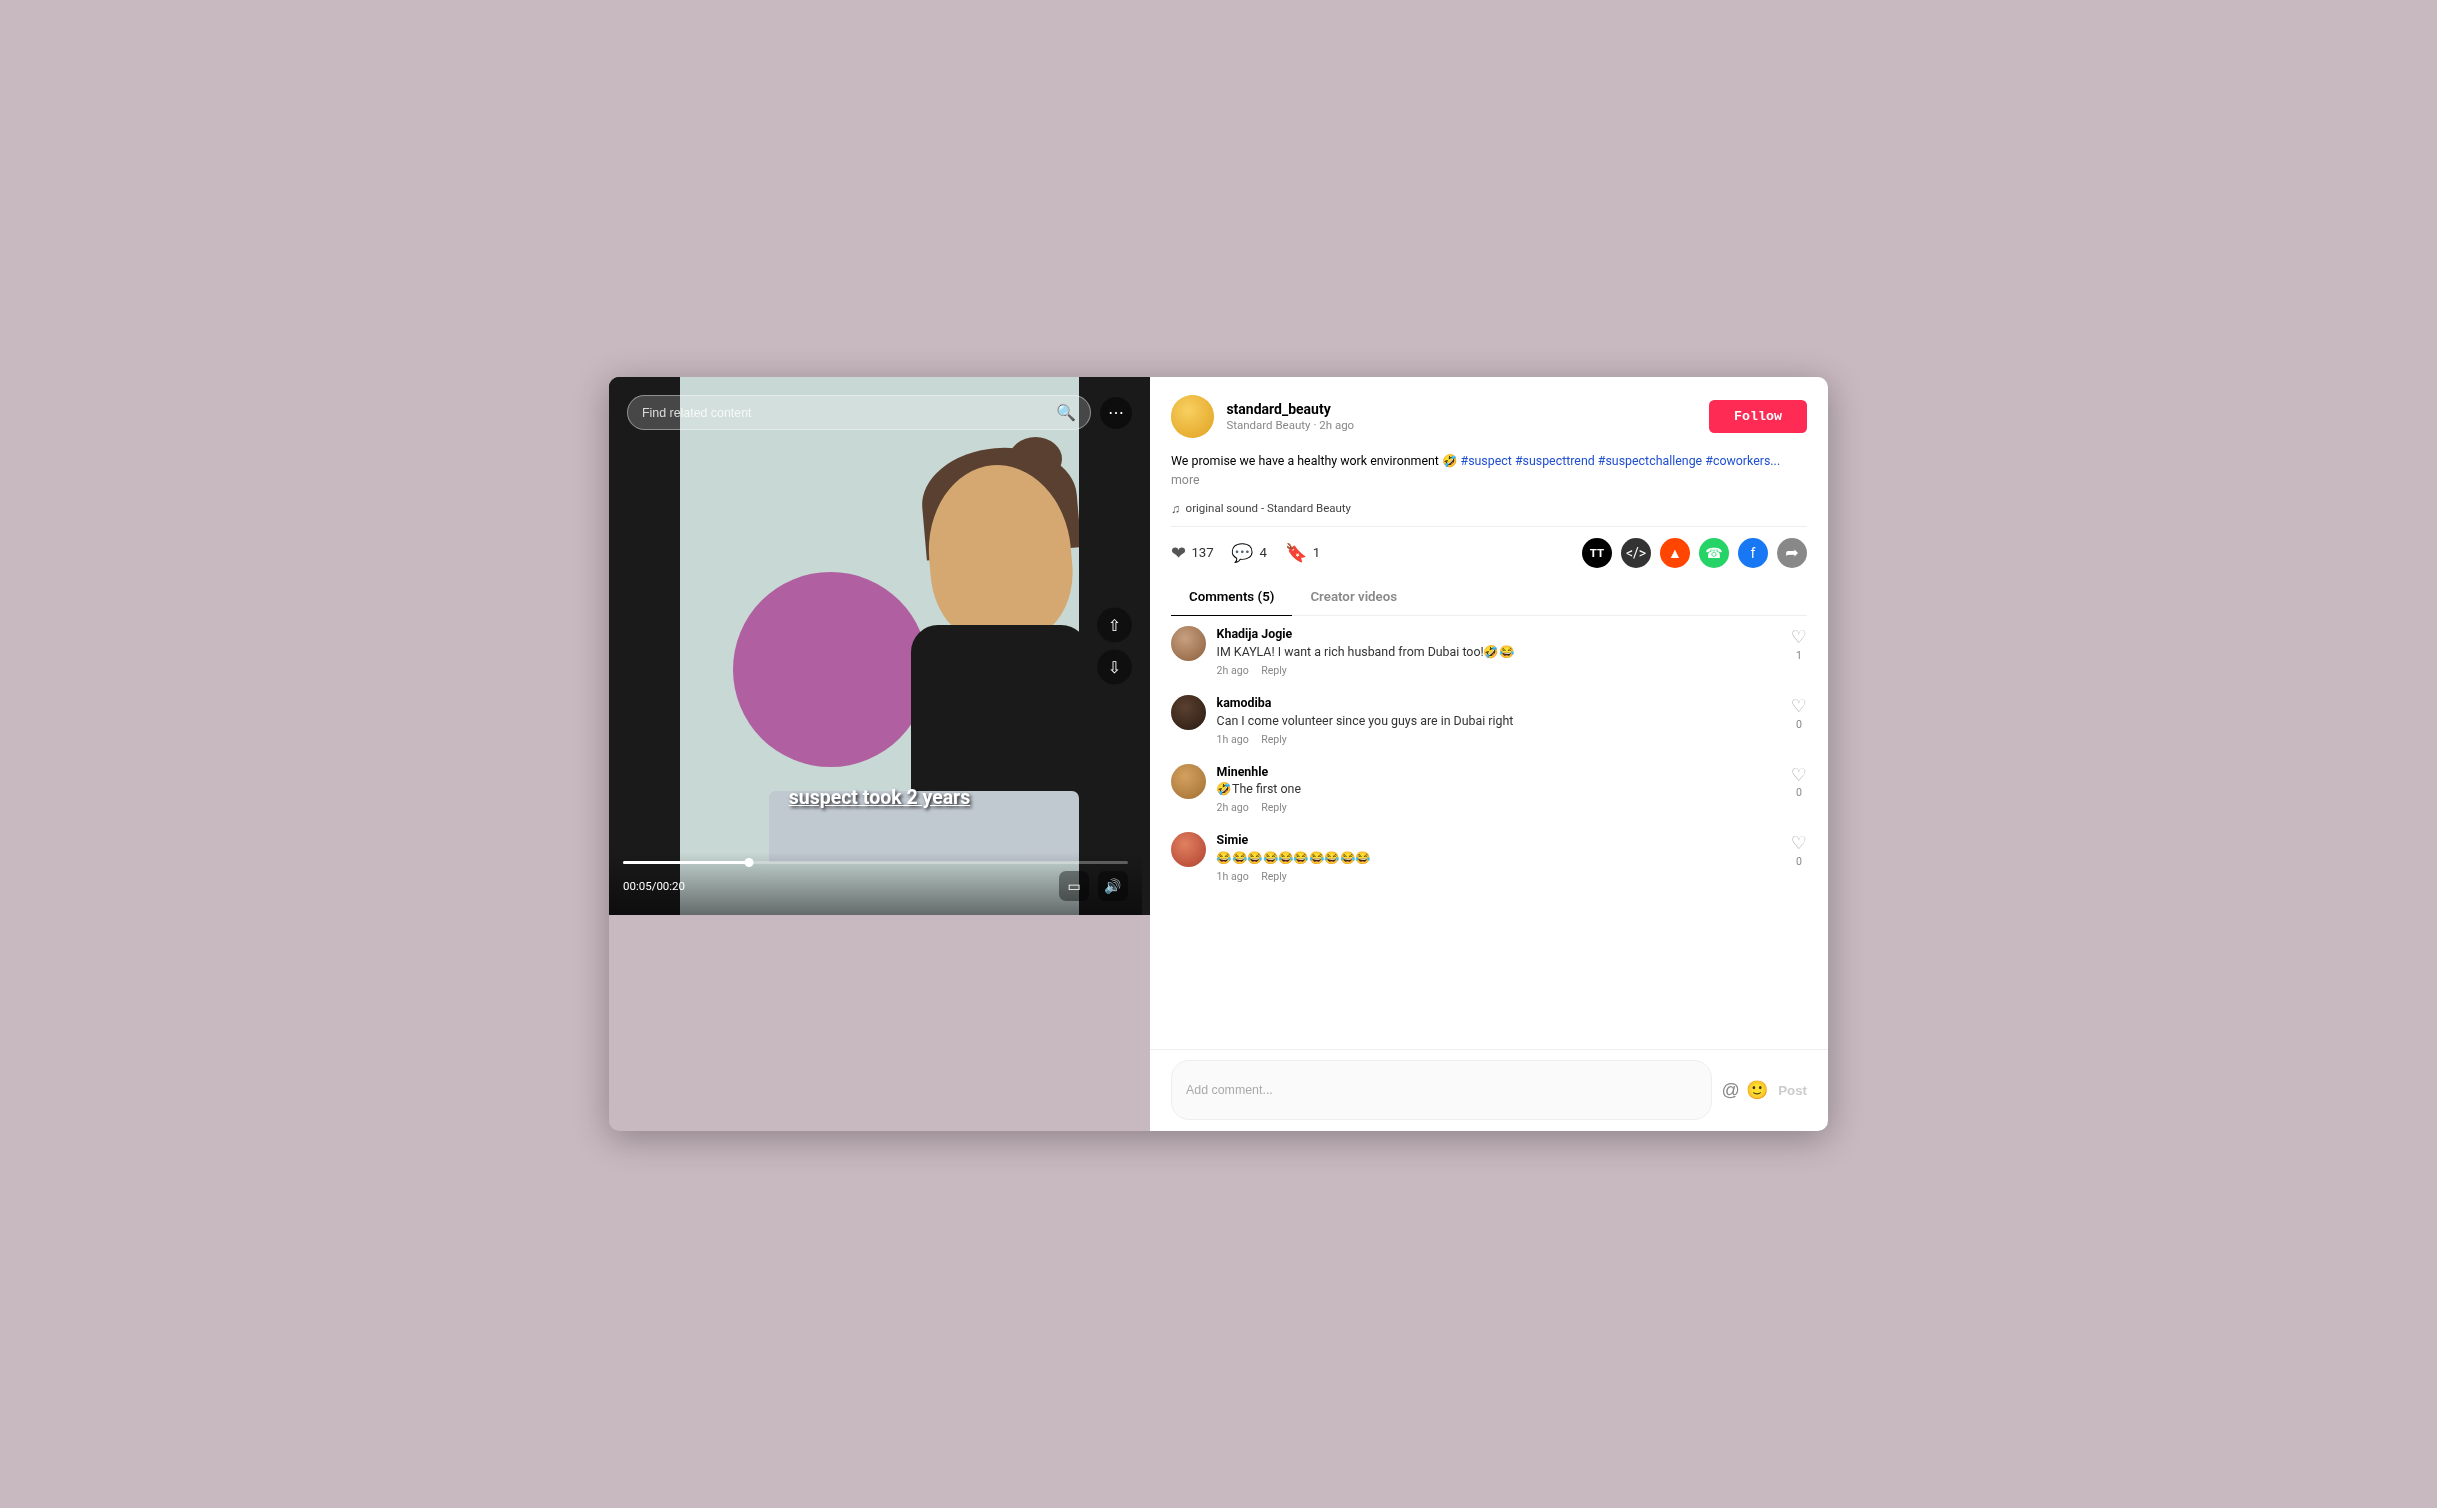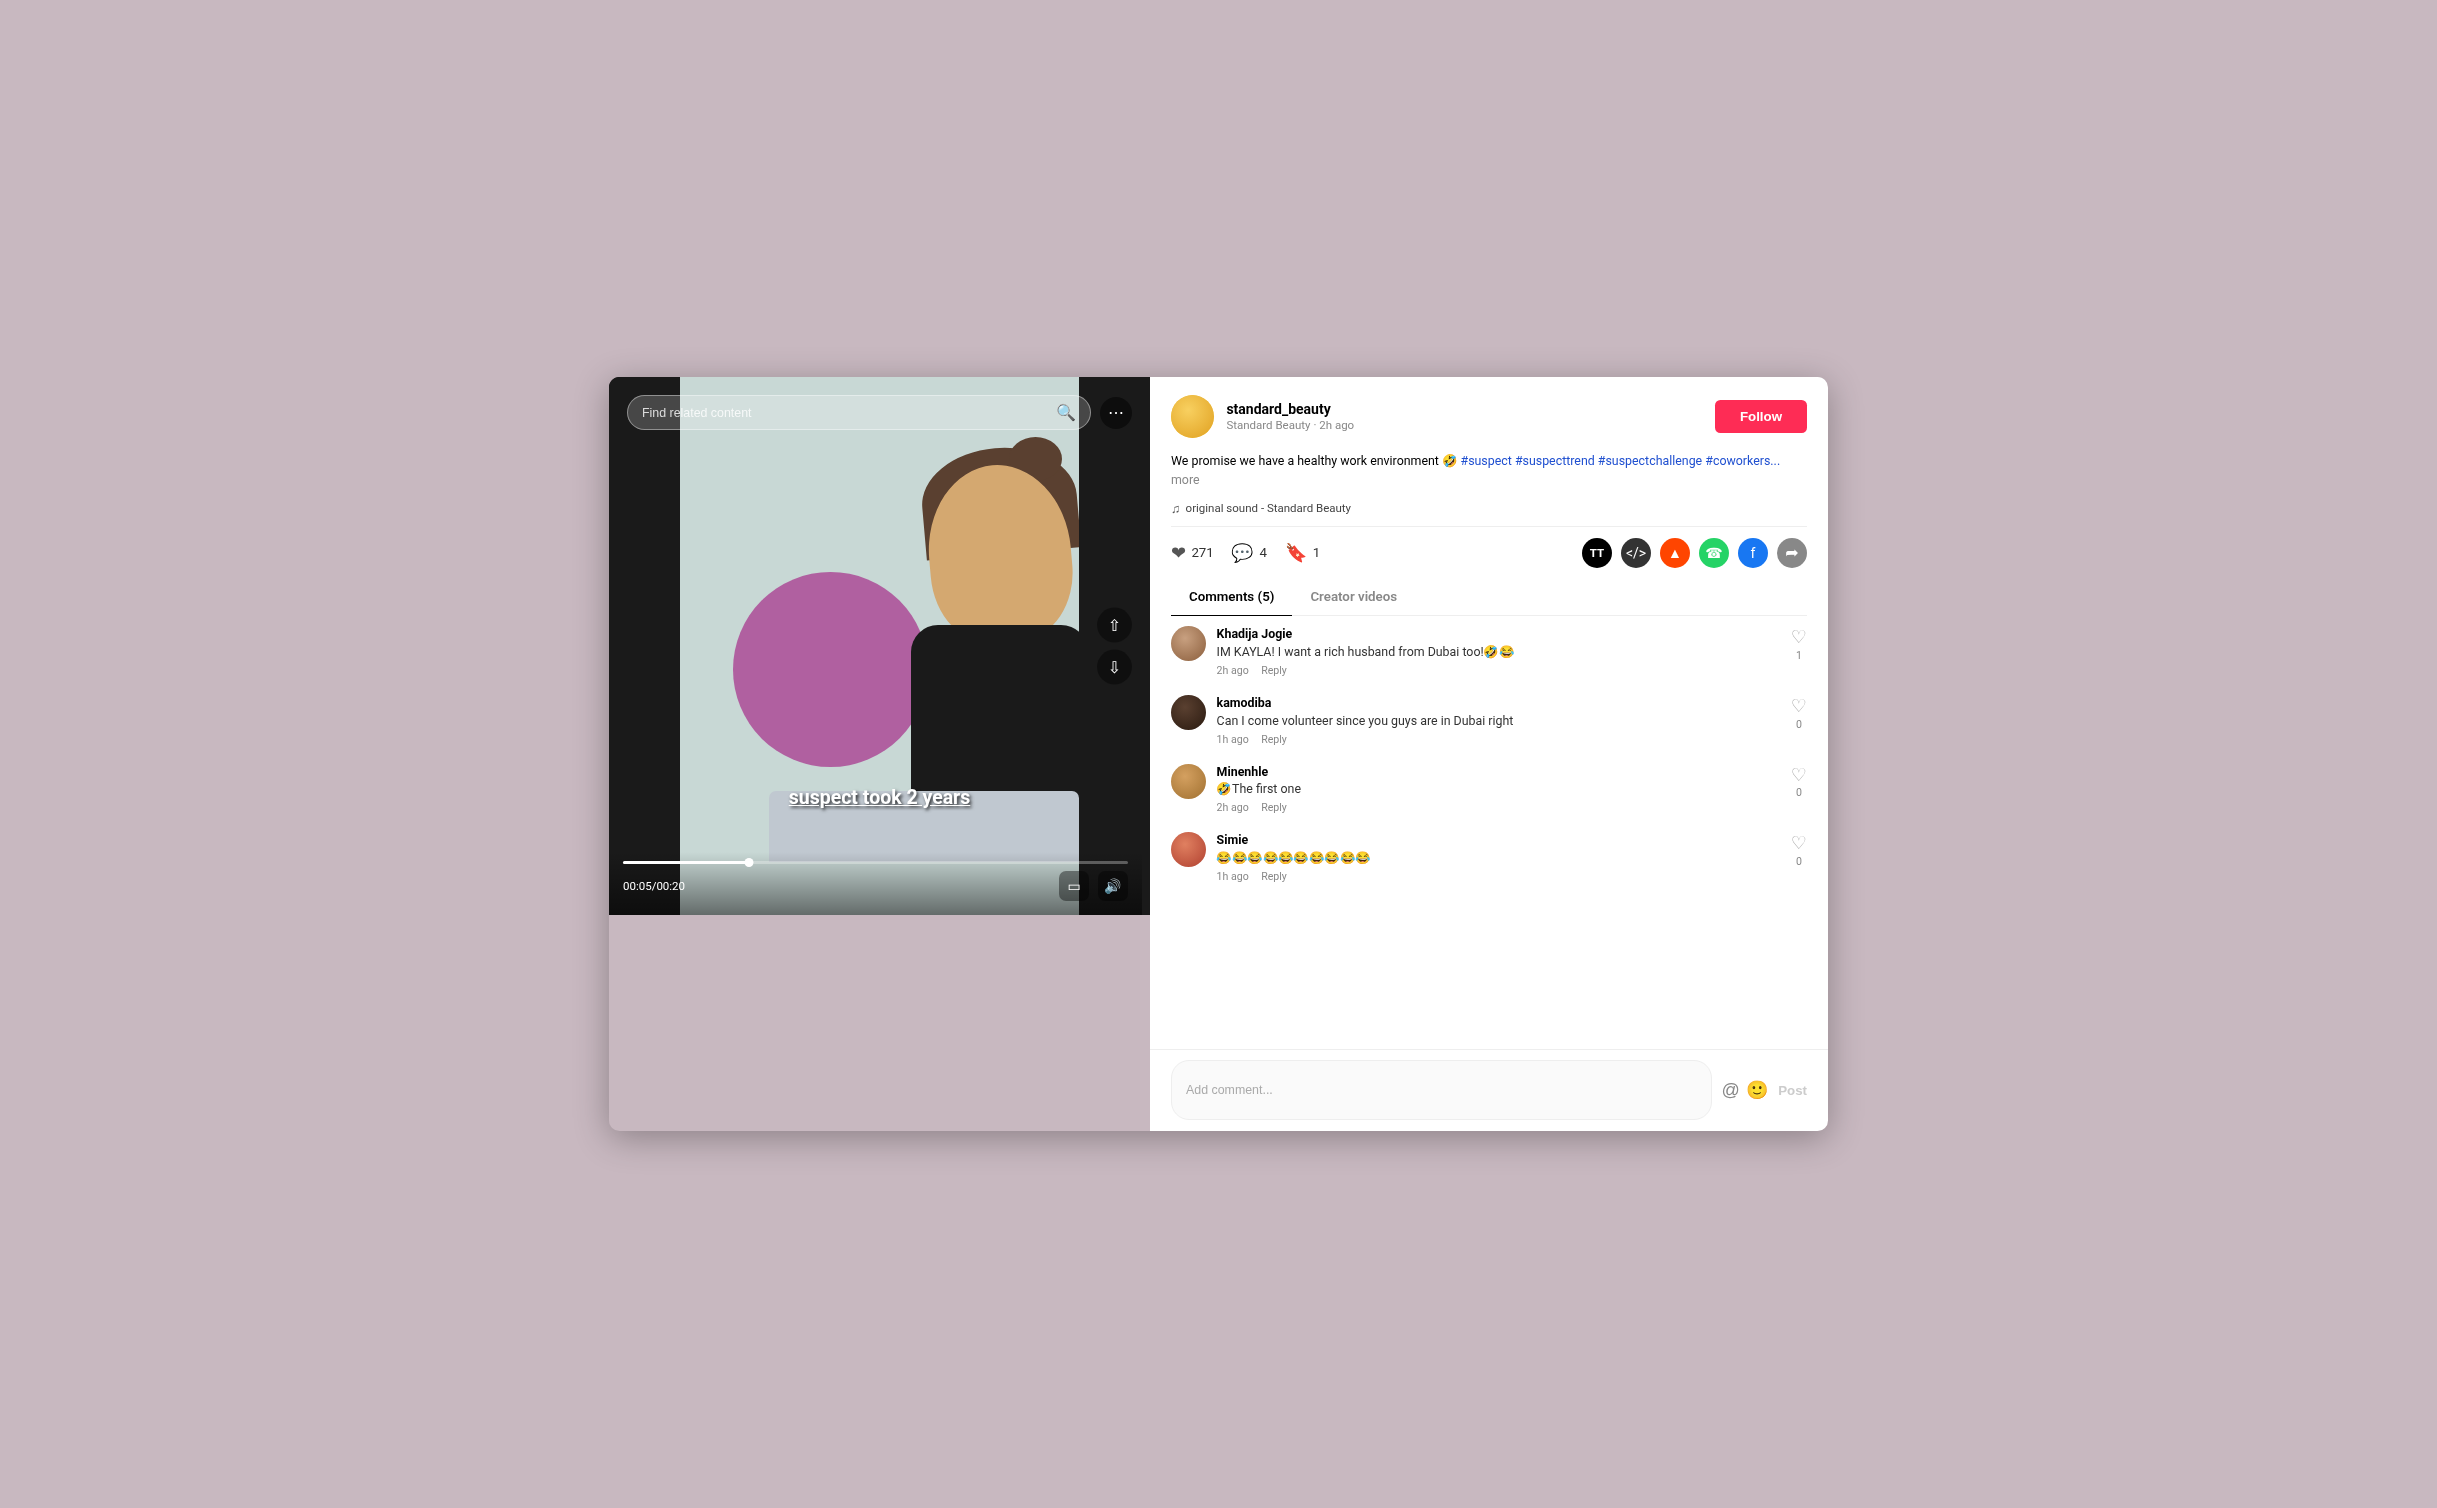--- a/index.html
+++ b/index.html
@@ -316,20 +316,21 @@
     }
     .follow-btn {
       background: #fe2c55;
       color: white;
       border: none;
       border-radius: 5.3px;
       padding: 9px 25px;
       font-size: 13.3px;
       font-weight: 700;
       cursor: pointer;
+      font-family: Liberation Mono, monospace;
     }
     .caption-area {
       padding: 0 21px 10.6px;
     }
     .caption-text {
       font-size: 12.4px;
       color: #000;
       line-height: 1.5;
     }
     .caption-text .hashtag { color: #2050d0; }
@@ -626,21 +627,21 @@
     <div class="sound-row">
       <span class="sound-icon">♫</span>
       <span class="sound-text">original sound - Standard Beauty</span>
     </div>
 
     <div class="divider"></div>
 
     <div class="stats-row">
       <div class="stat-item">
         <span class="stat-icon">❤</span>
-        <span>271</span>
+        <span>137</span>
       </div>
       <div class="stat-item">
         <span class="stat-icon">💬</span>
         <span>4</span>
       </div>
       <div class="stat-item">
         <span class="stat-icon">🔖</span>
         <span>1</span>
       </div>
       <div class="share-icons">

